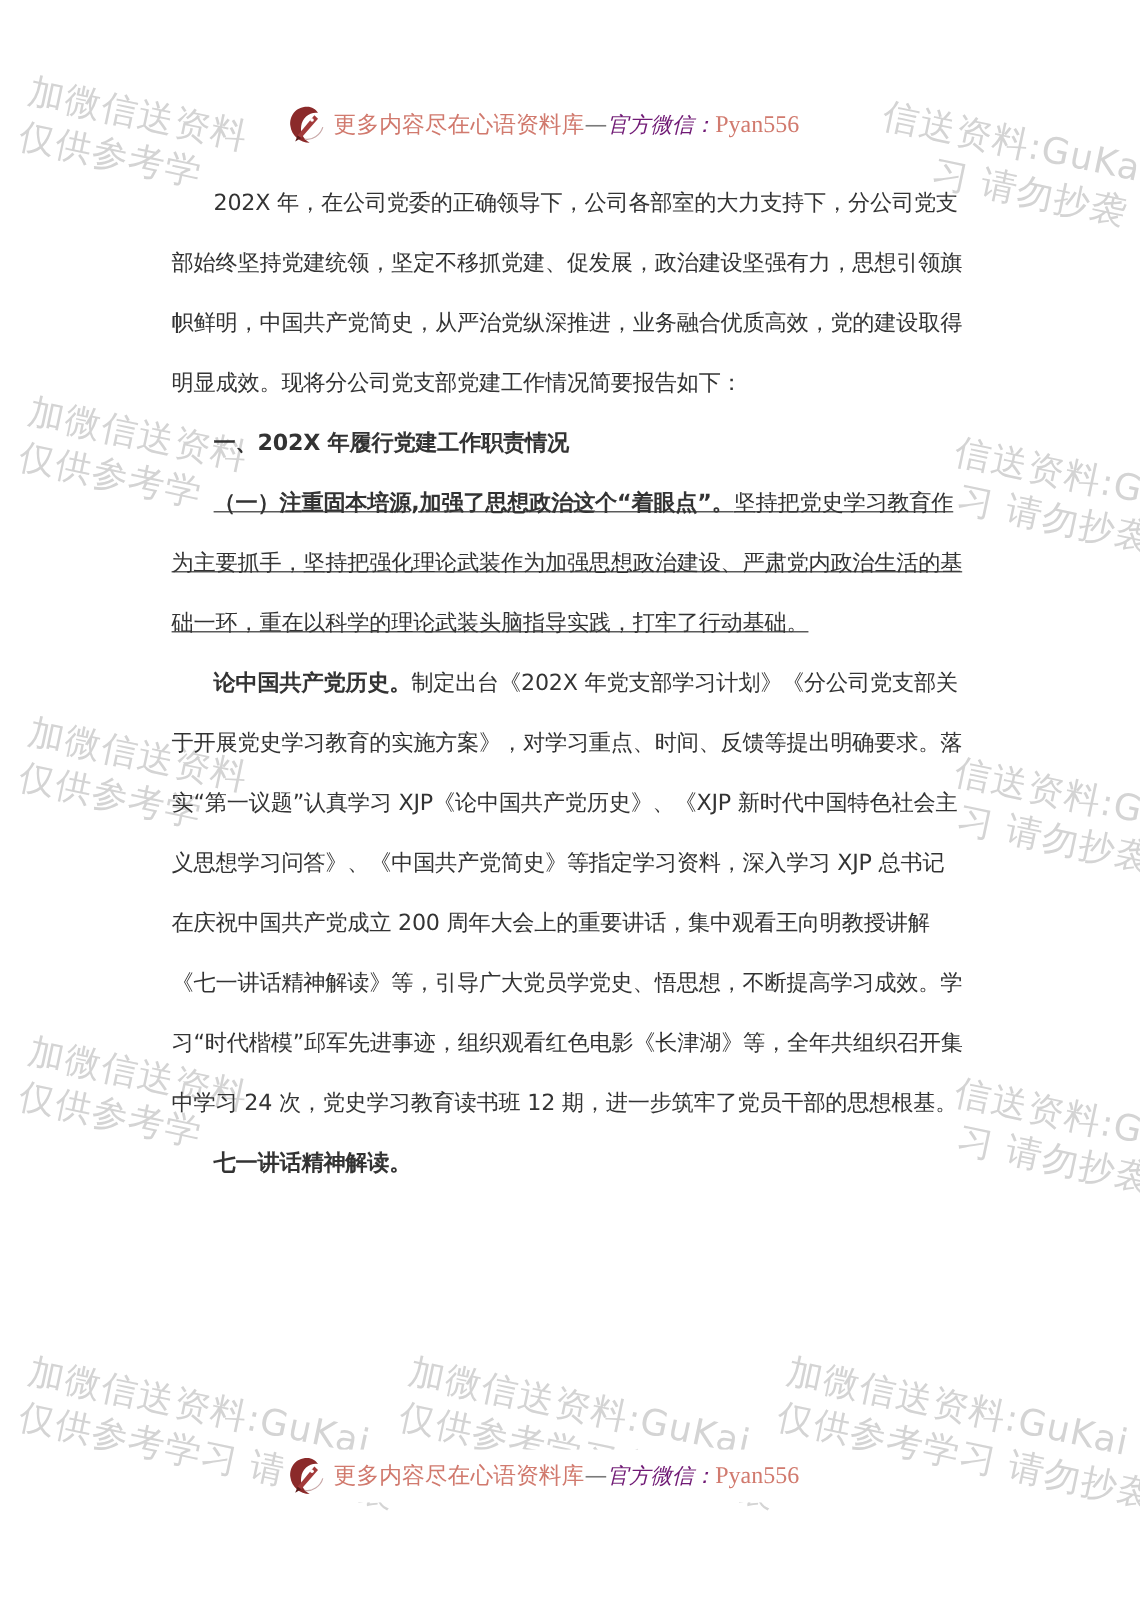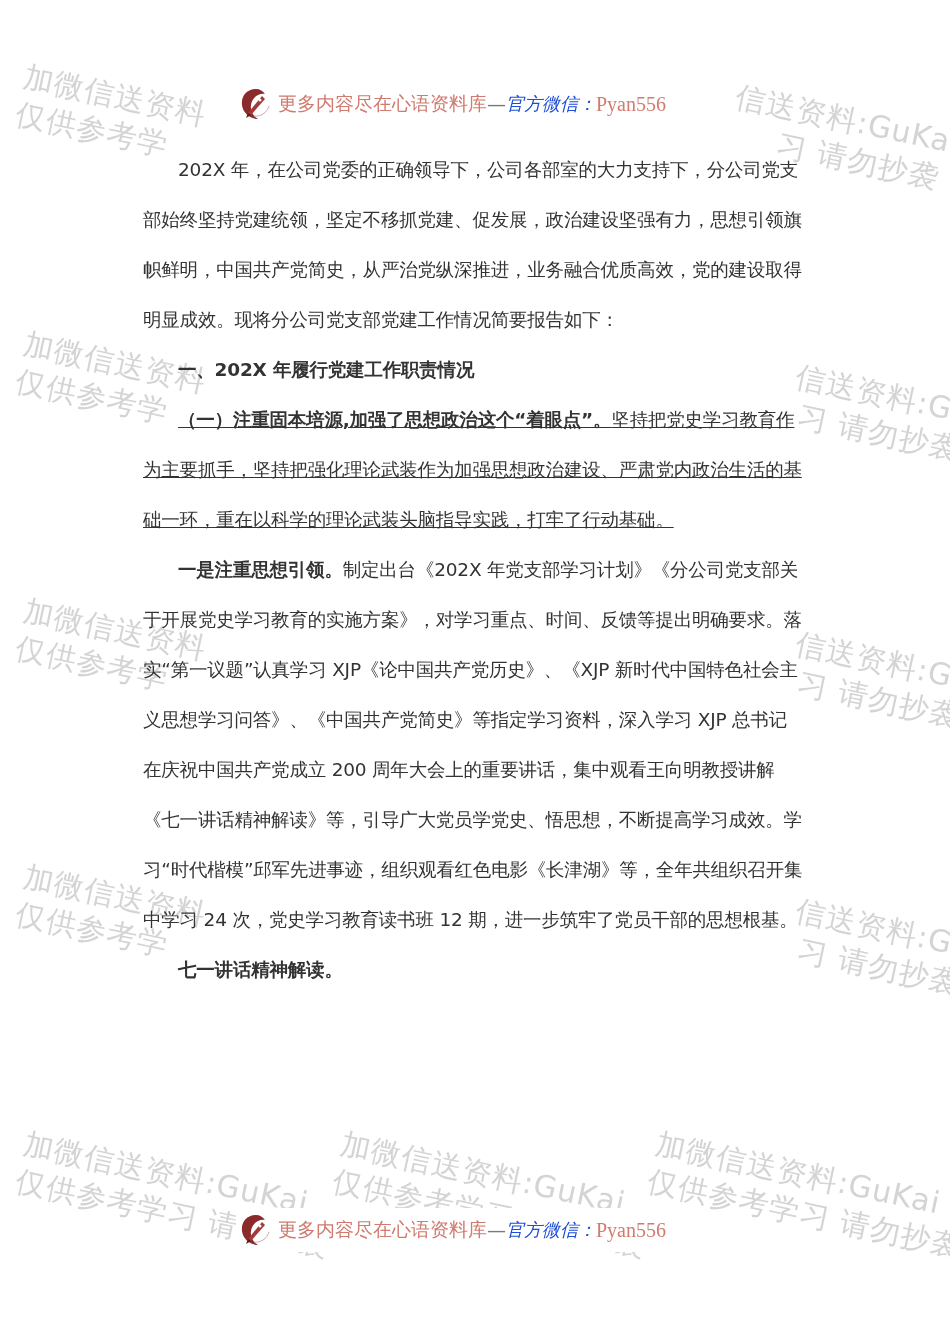--- a/index.html
+++ b/index.html
@@ -33,21 +33,21 @@
       white-space: nowrap;
     }
     .banner .logo { width: 36px; height: 36px; margin-right: 4px; }
     .banner .b-red {
       color: #d17a6e; font-size: 19px;
       font-family: "DejaVu Serif", "Liberation Serif", serif;
       letter-spacing: 0px;
     }
     .banner .b-dash { color: #7a7a7a; font-size: 19px; }
     .banner .b-gray {
-      color: #1d4ed8; font-size: 18px;
+      color: #701a75; font-size: 18px;
       font-family: Liberation Mono, monospace;
       font-style: italic;
     }
     .banner .b-id { color: #d17a6e; font-size: 20px; font-family: Liberation Serif, serif; }
 
     .content {
       position: absolute;
       left: 143px;
       top: 145px;
       width: 662px;
@@ -122,21 +122,21 @@
   <span class="b-red">更多内容尽在心语资料库</span>
   <span class="b-dash">—</span>
   <span class="b-gray">官方微信：</span>
   <span class="b-id">Pyan556</span>
 </div>
 
 <div class="content">
   <p class="indent">202X 年，在公司党委的正确领导下，公司各部室的大力支持下，分公司党支部始终坚持党建统领，坚定不移抓党建、促发展，政治建设坚强有力，思想引领旗帜鲜明，中国共产党简史，从严治党纵深推进，业务融合优质高效，党的建设取得明显成效。现将分公司党支部党建工作情况简要报告如下：</p>
   <p class="indent bold">一、202X 年履行党建工作职责情况</p>
   <p class="indent" style="text-indent:35px;text-decoration:underline;"><span class="bold">（一）注重固本培源,加强了思想政治这个“着眼点”。</span><span>坚持把党史学习教育作为主要抓手，坚持把强化理论武装作为加强思想政治建设、严肃党内政治生活的基础一环，重在以科学的理论武装头脑指导实践，打牢了行动基础。</span></p>
-  <p class="indent"><span class="bold">一是注重思想引领。</span><span>制定出台《202X 年党支部学习计划》《分公司党支部关于开展党史学习教育的实施方案》，对学习重点、时间、反馈等提出明确要求。落实“第一议题”认真学习 XJP《论中国共产党历史》、《XJP 新时代中国特色社会主义思想学习问答》、《中国共产党简史》等指定学习资料，深入学习 XJP 总书记在庆祝中国共产党成立 200 周年大会上的重要讲话，集中观看王向明教授讲解《七一讲话精神解读》等，引导广大党员学党史、悟思想，不断提高学习成效。学习“时代楷模”邱军先进事迹，组织观看红色电影《长津湖》等，全年共组织召开集中学习 24 次，党史学习教育读书班 12 期，进一步筑牢了党员干部的思想根基。</span></p>
+  <p class="indent"><span class="bold">论中国共产党历史。</span><span>制定出台《202X 年党支部学习计划》《分公司党支部关于开展党史学习教育的实施方案》，对学习重点、时间、反馈等提出明确要求。落实“第一议题”认真学习 XJP《论中国共产党历史》、《XJP 新时代中国特色社会主义思想学习问答》、《中国共产党简史》等指定学习资料，深入学习 XJP 总书记在庆祝中国共产党成立 200 周年大会上的重要讲话，集中观看王向明教授讲解《七一讲话精神解读》等，引导广大党员学党史、悟思想，不断提高学习成效。学习“时代楷模”邱军先进事迹，组织观看红色电影《长津湖》等，全年共组织召开集中学习 24 次，党史学习教育读书班 12 期，进一步筑牢了党员干部的思想根基。</span></p>
   <p class="indent bold">七一讲话精神解读。</p>
 </div>
 
 <div class="banner" style="top:1208px;">
   <svg class="logo" viewBox="0 0 36 36">
     <path d="M18 3 C8 3 3 11 4 19 C5 27 12 33 20 33 C15 30 12 25 13 19 C14 12 20 7 27 8 C25 5 22 3 18 3 Z" fill="#8b2a2a"></path>
     <path d="M10 27 L24 10 L27 13 L13 29 Z" fill="#a33a3a"></path>
     <path d="M10 27 L8 32 L13 29 Z" fill="#5a1a1a"></path>
     <circle cx="22" cy="14" r="1.5" fill="#ffffff"></circle>
     <path d="M16 30 C22 31 29 27 31 20" stroke="#c9a9a9" stroke-width="1" fill="none"></path>

